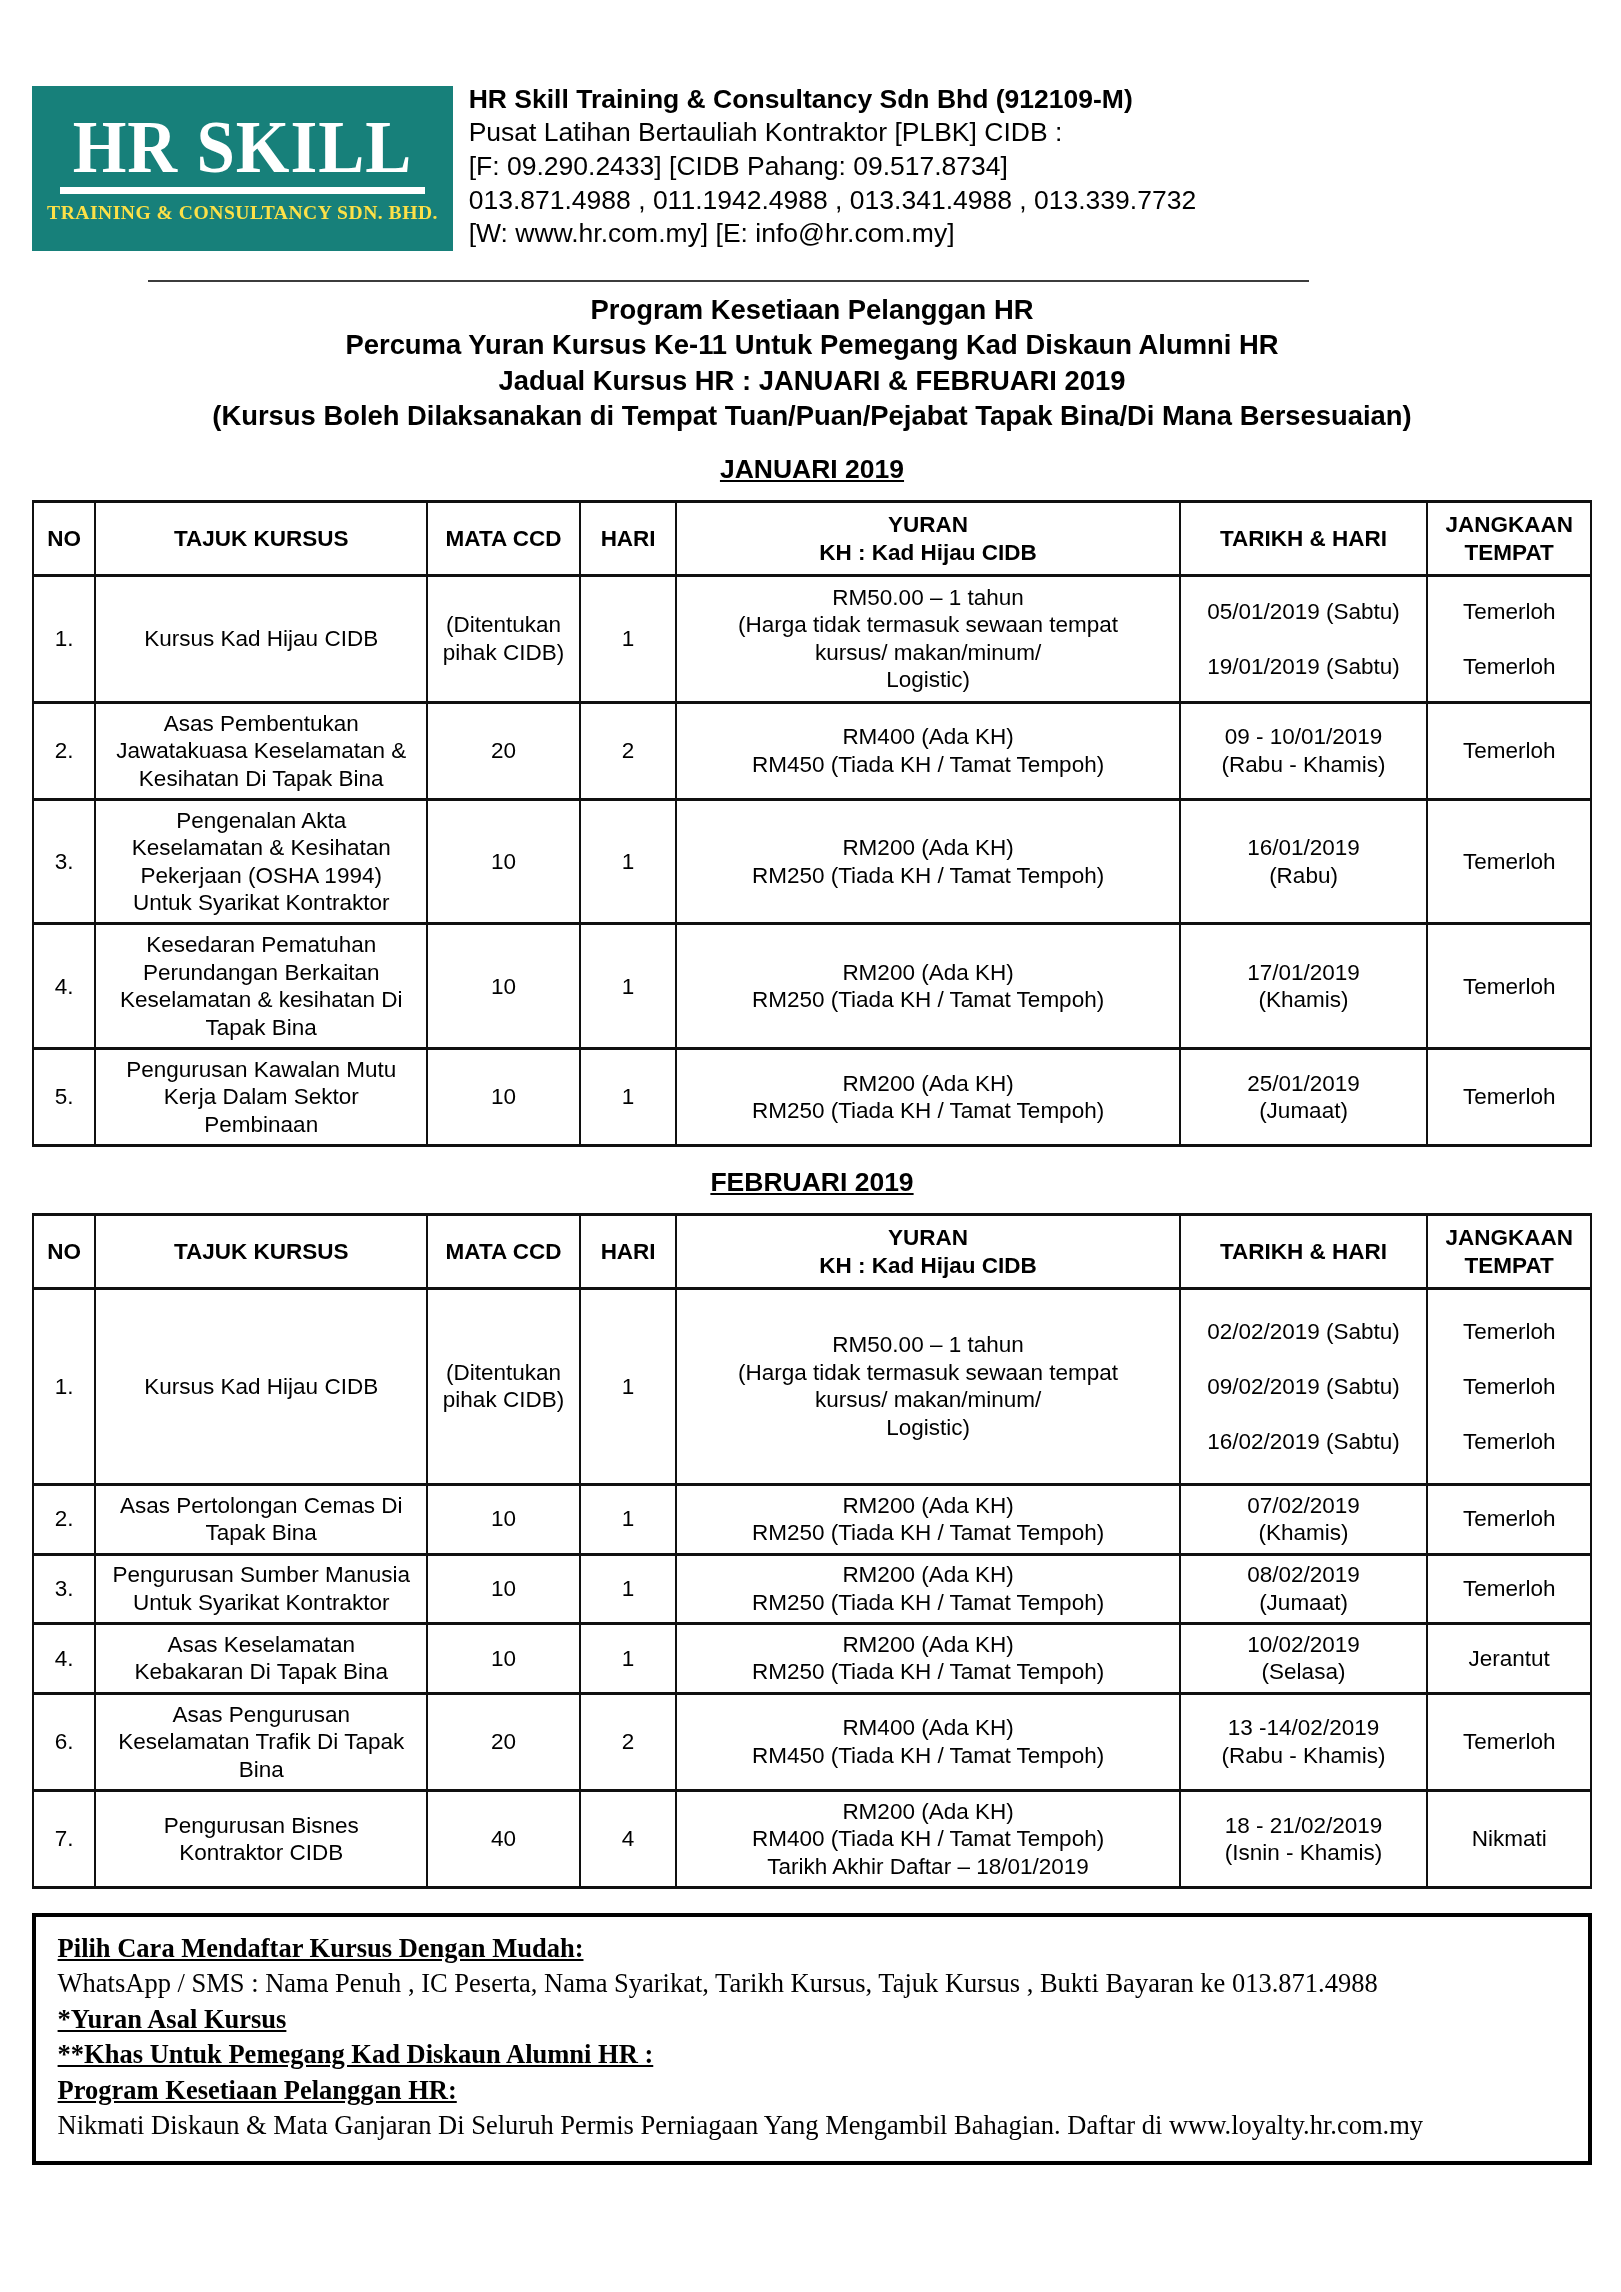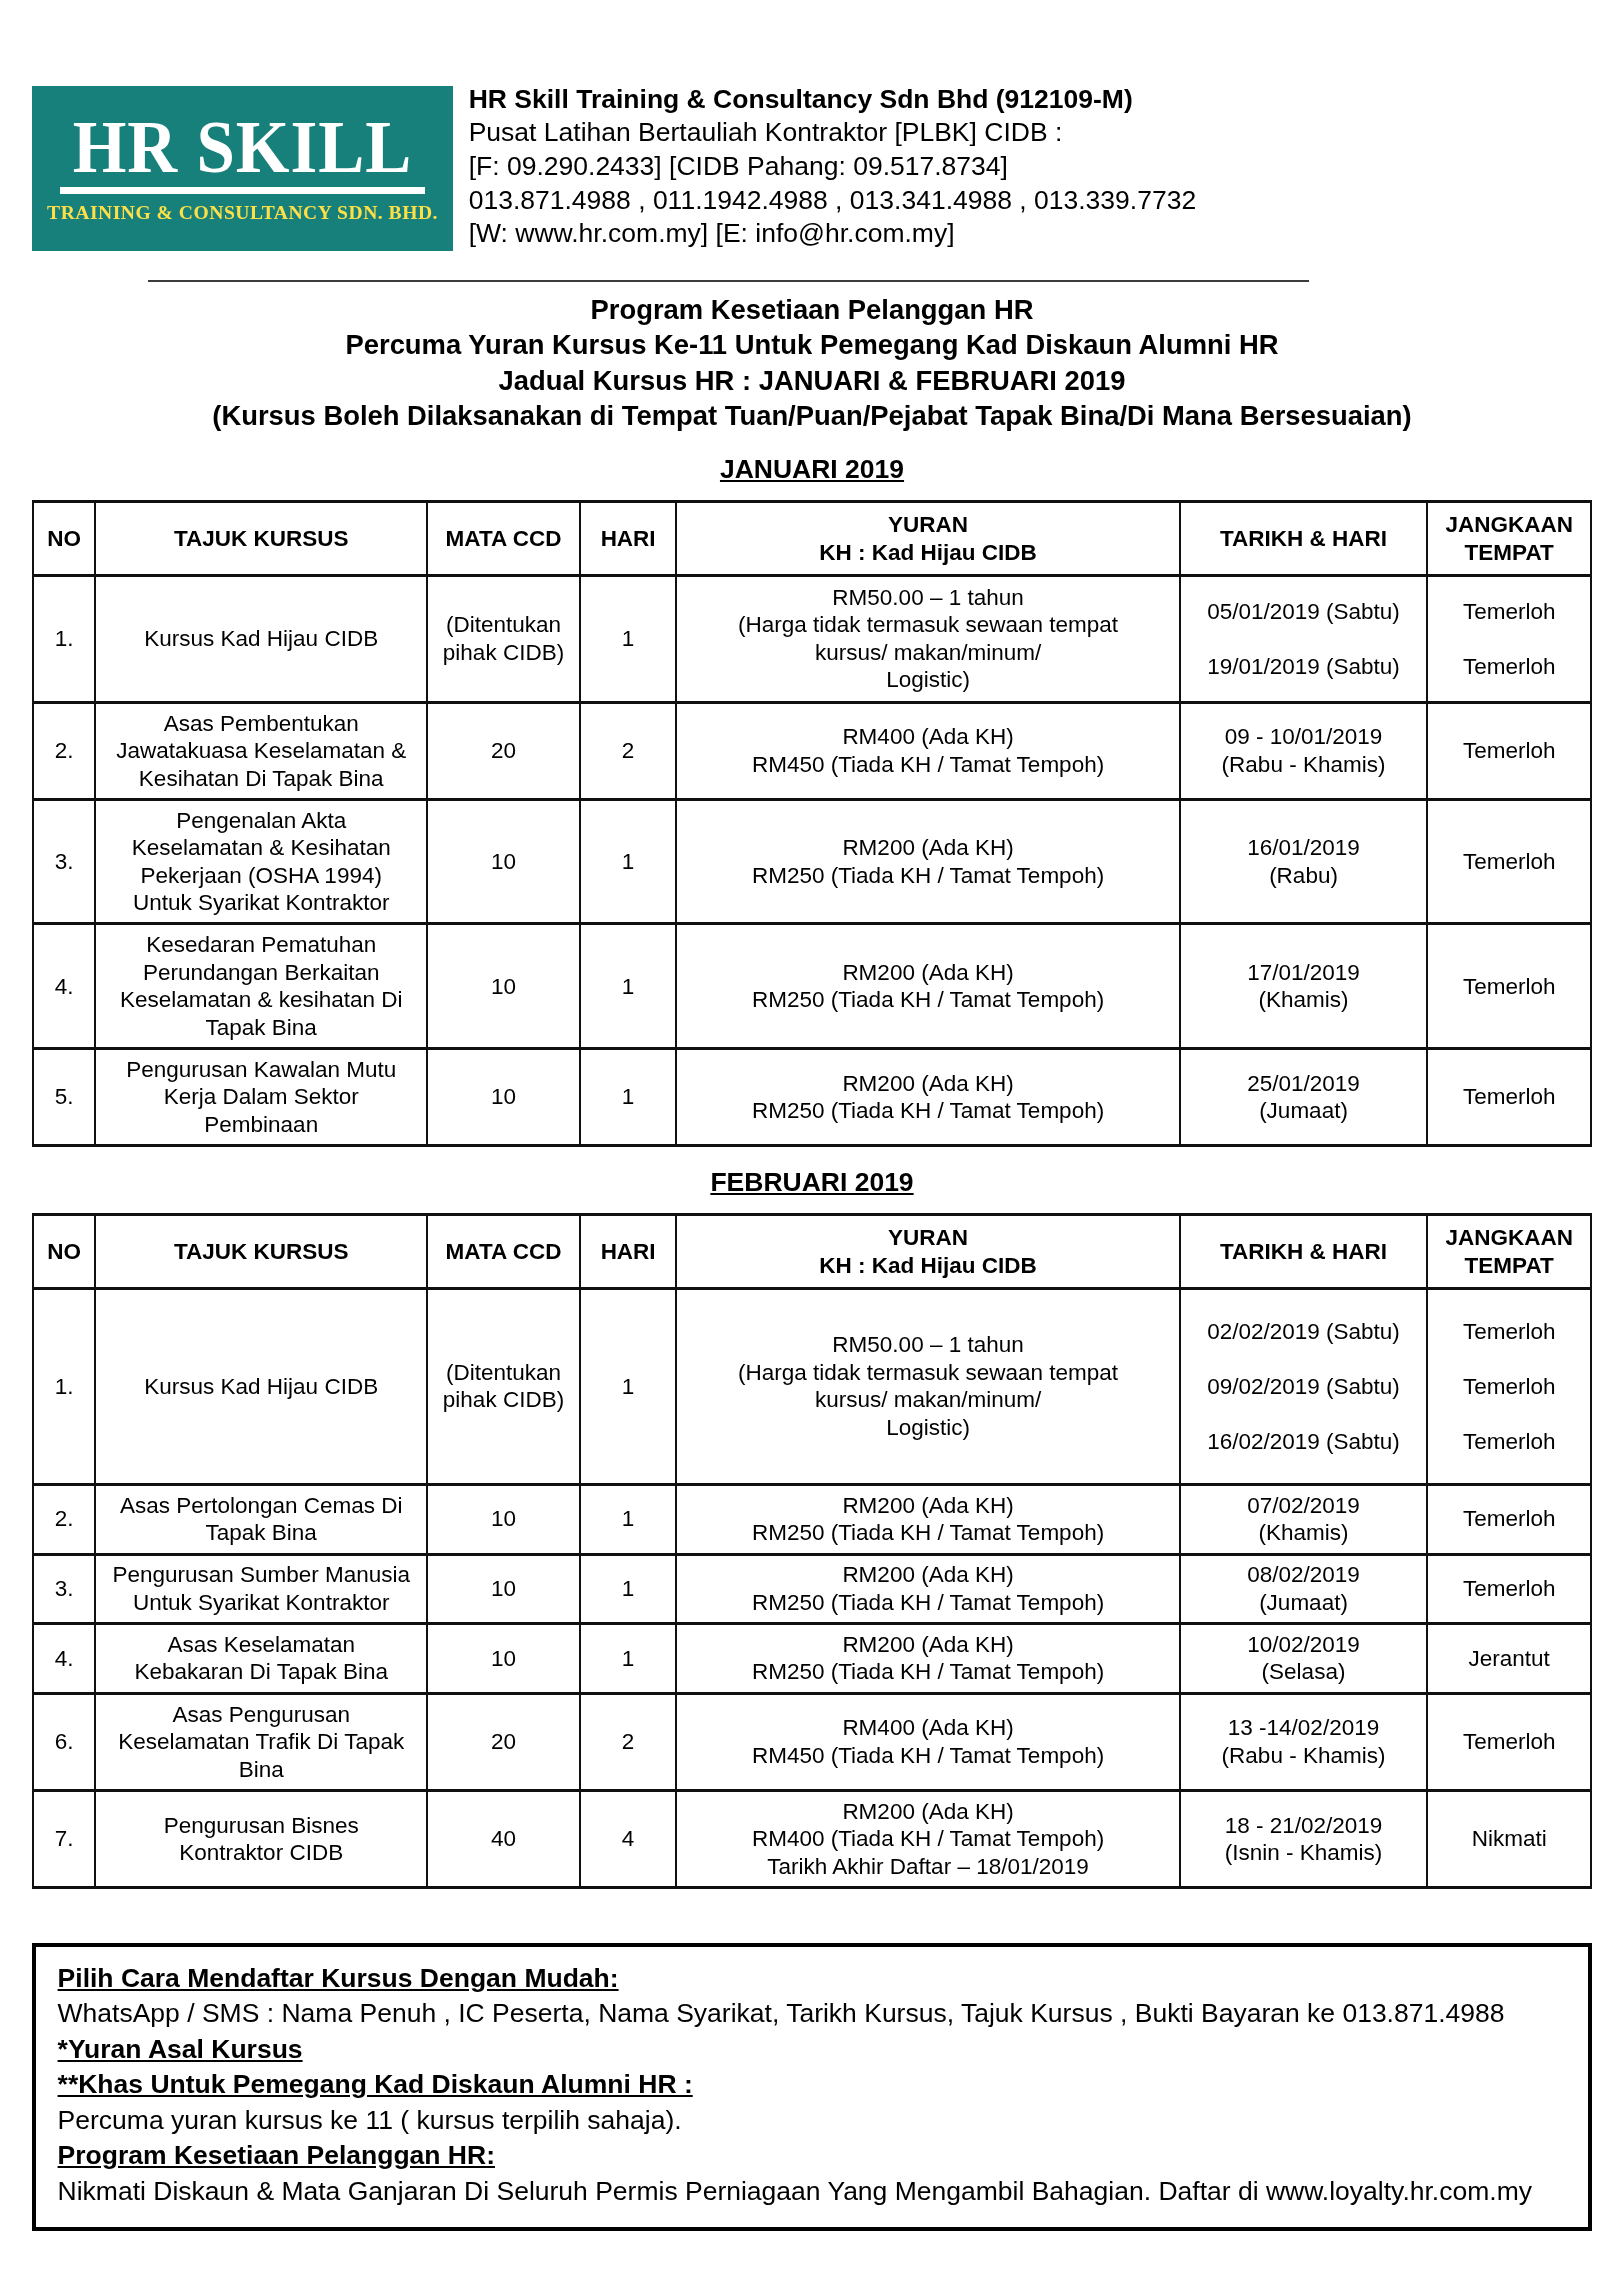--- a/index.html
+++ b/index.html
@@ -39,22 +39,22 @@
   th, td {
     border: 2.9px solid #101010; border-top-width: 3.9px; border-bottom-width: 3.9px;
     text-align: center; vertical-align: middle; white-space: pre-line;
     font-size: 22.5px; line-height: 1.22; padding: 5.9px 5.9px;
   }
   th { font-weight: bold; padding: 7.8px 3.9px; }
   tr.row-tall-jan { height: 127px; }
   tr.row-tall-feb { height: 196px; }
   
   .footer-box {
-    margin-top: 54px; border: 4.9px solid #000000;
-    padding: 13.7px 21.6px 17.6px; font-size: 26.5px; line-height: 1.34;
+    margin-top: 24px; border: 4.9px solid #000000;
+    padding: 13.7px 21.6px 17.6px; font-size: 26.5px; line-height: 1.34; font-family: Liberation Serif, serif;
   }
   .fb-head { font-weight: bold; text-decoration: underline; }
 </style>
 </head>
 <body>
 
 <div>
 
   <header class="letterhead">
     <div class="logo">
@@ -290,19 +290,18 @@
         <td>Nikmati</td>
       </tr>
     </tbody>
   </table>
 
   <div class="footer-box">
     <div class="fb-head">Pilih Cara Mendaftar Kursus Dengan Mudah:</div>
     <div>WhatsApp / SMS : Nama Penuh ,  IC Peserta, Nama Syarikat, Tarikh Kursus, Tajuk Kursus , Bukti Bayaran ke 013.871.4988</div>
     <div class="fb-head">*Yuran Asal Kursus</div>
     <div class="fb-head">**Khas Untuk Pemegang Kad Diskaun Alumni HR :</div>
-    <div>Percuma yuran kursus ke 11 ( kursus terpilih sahaja).</div>
     <div class="fb-head">Program Kesetiaan Pelanggan HR:</div>
     <div>Nikmati Diskaun &amp; Mata Ganjaran Di Seluruh Permis Perniagaan Yang Mengambil Bahagian. Daftar di www.loyalty.hr.com.my</div>
   </div>
 
 </div>
 
 
 </body></html>

